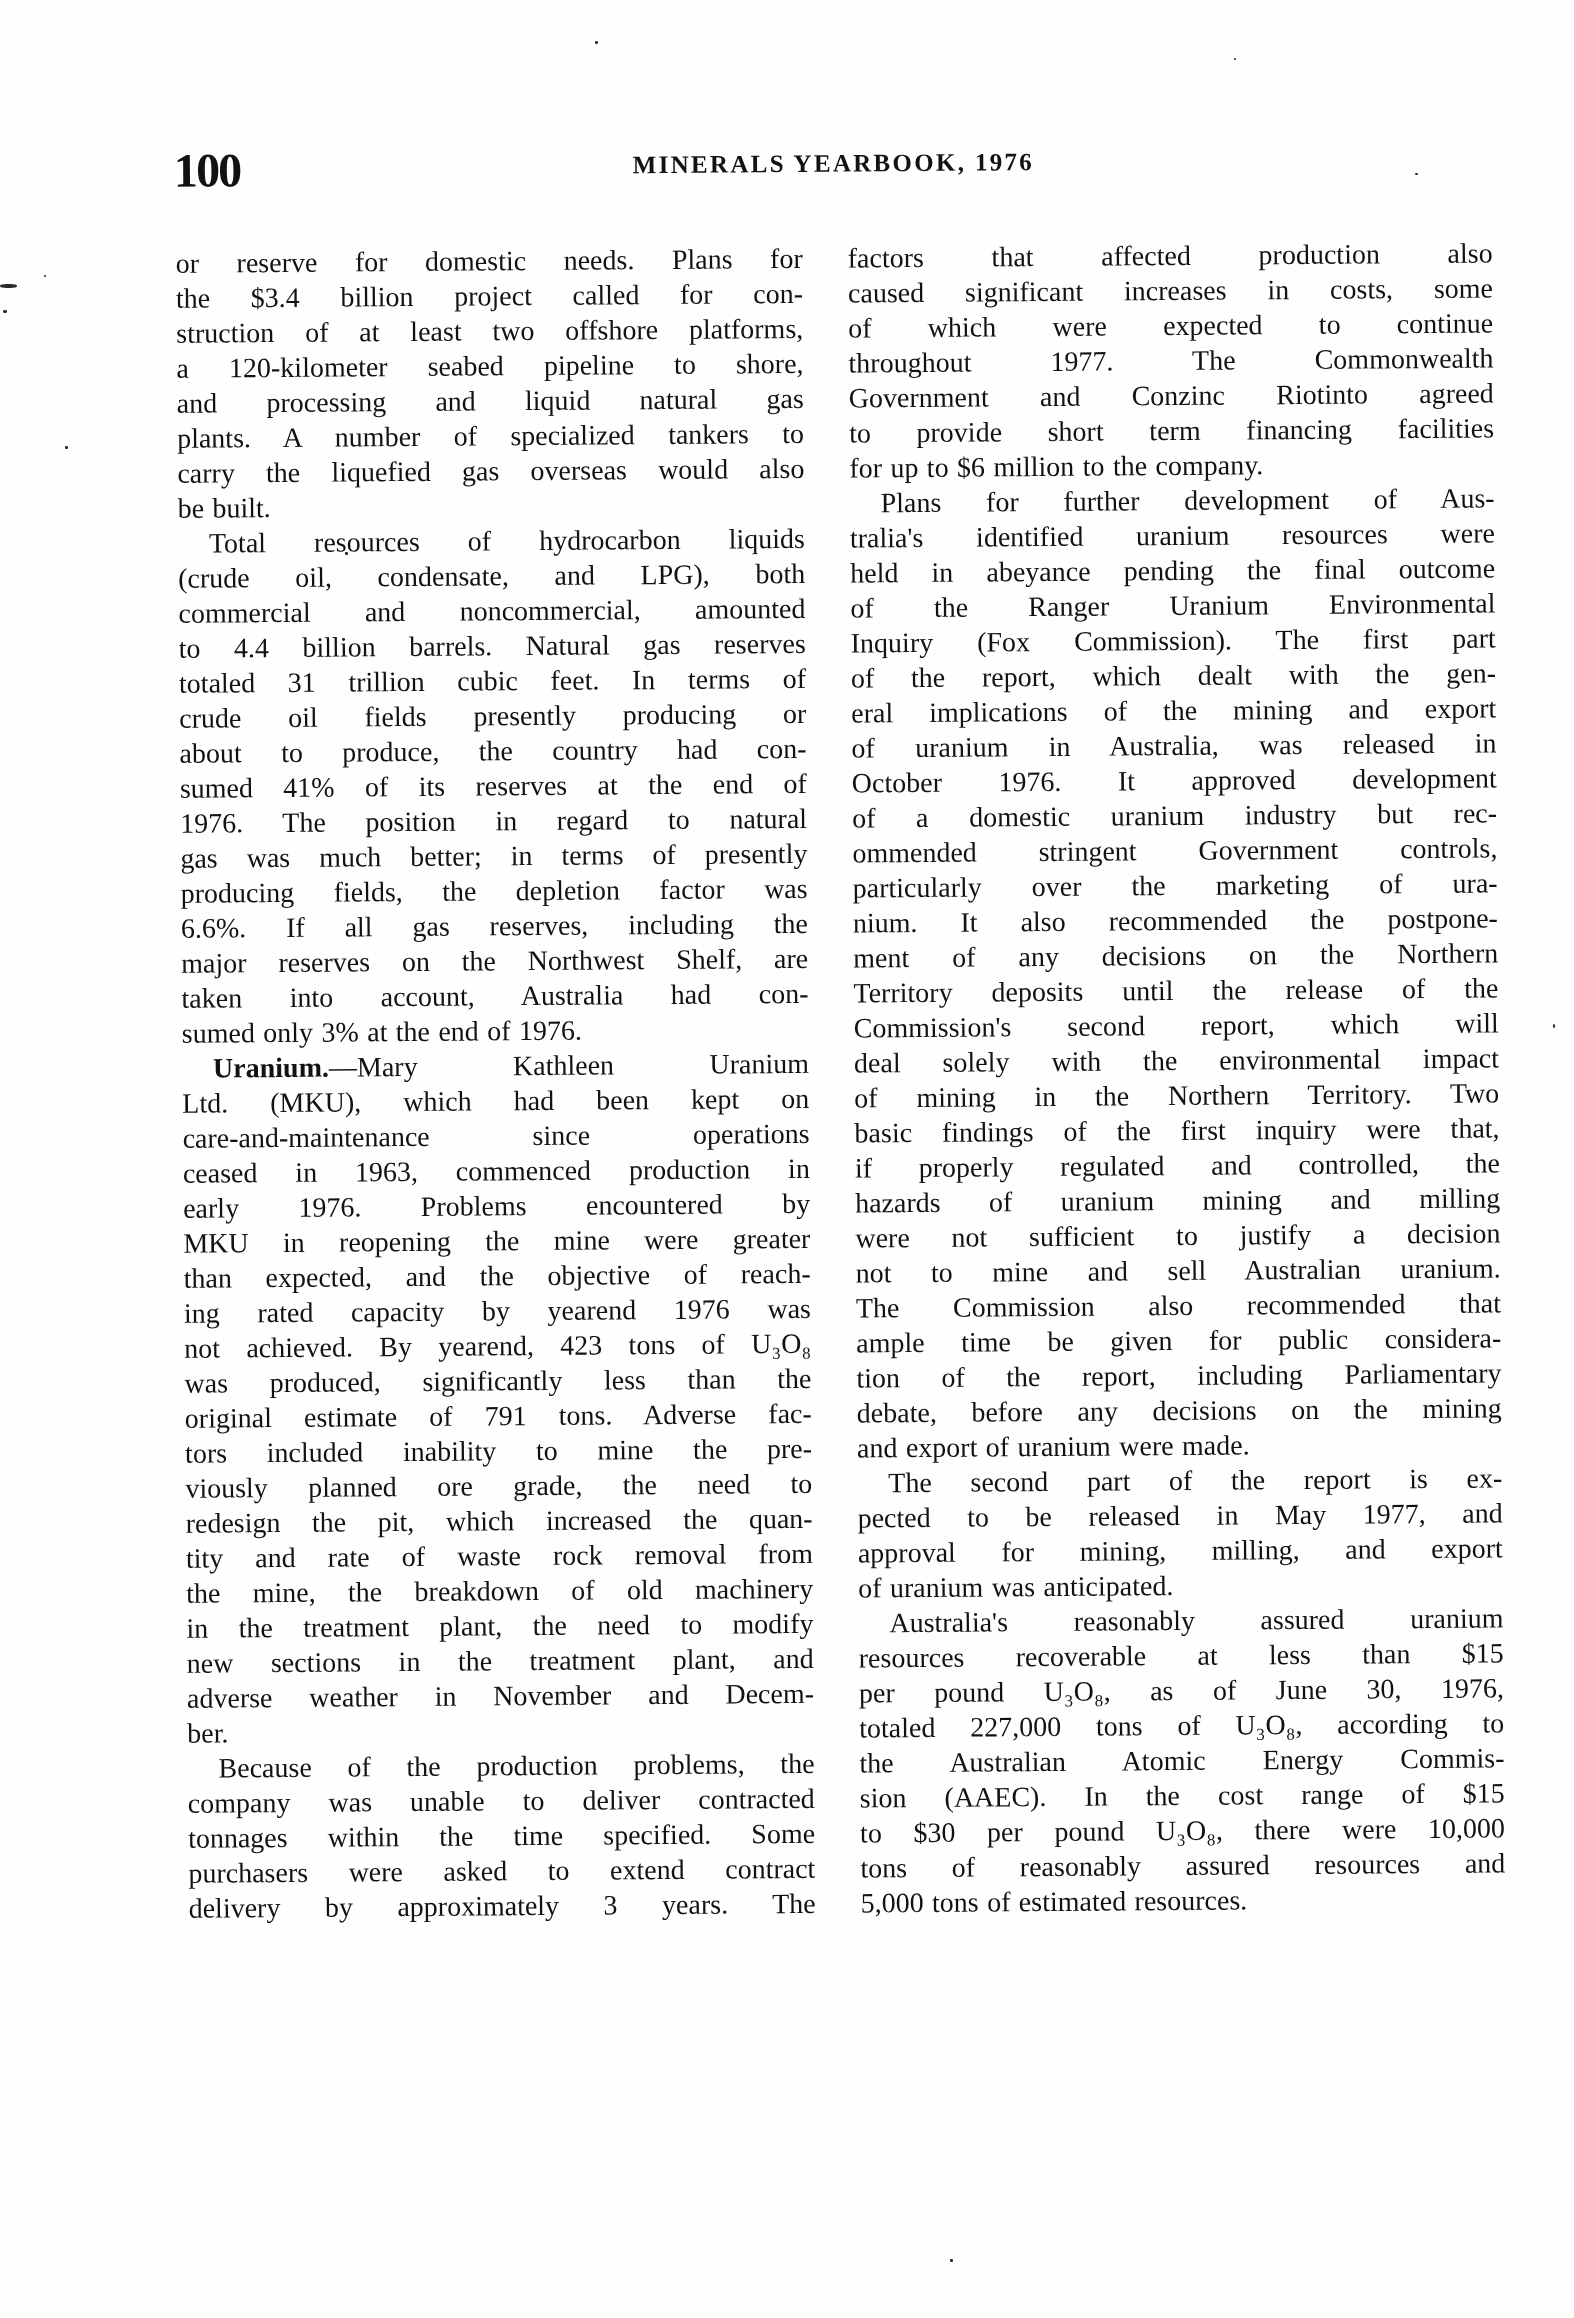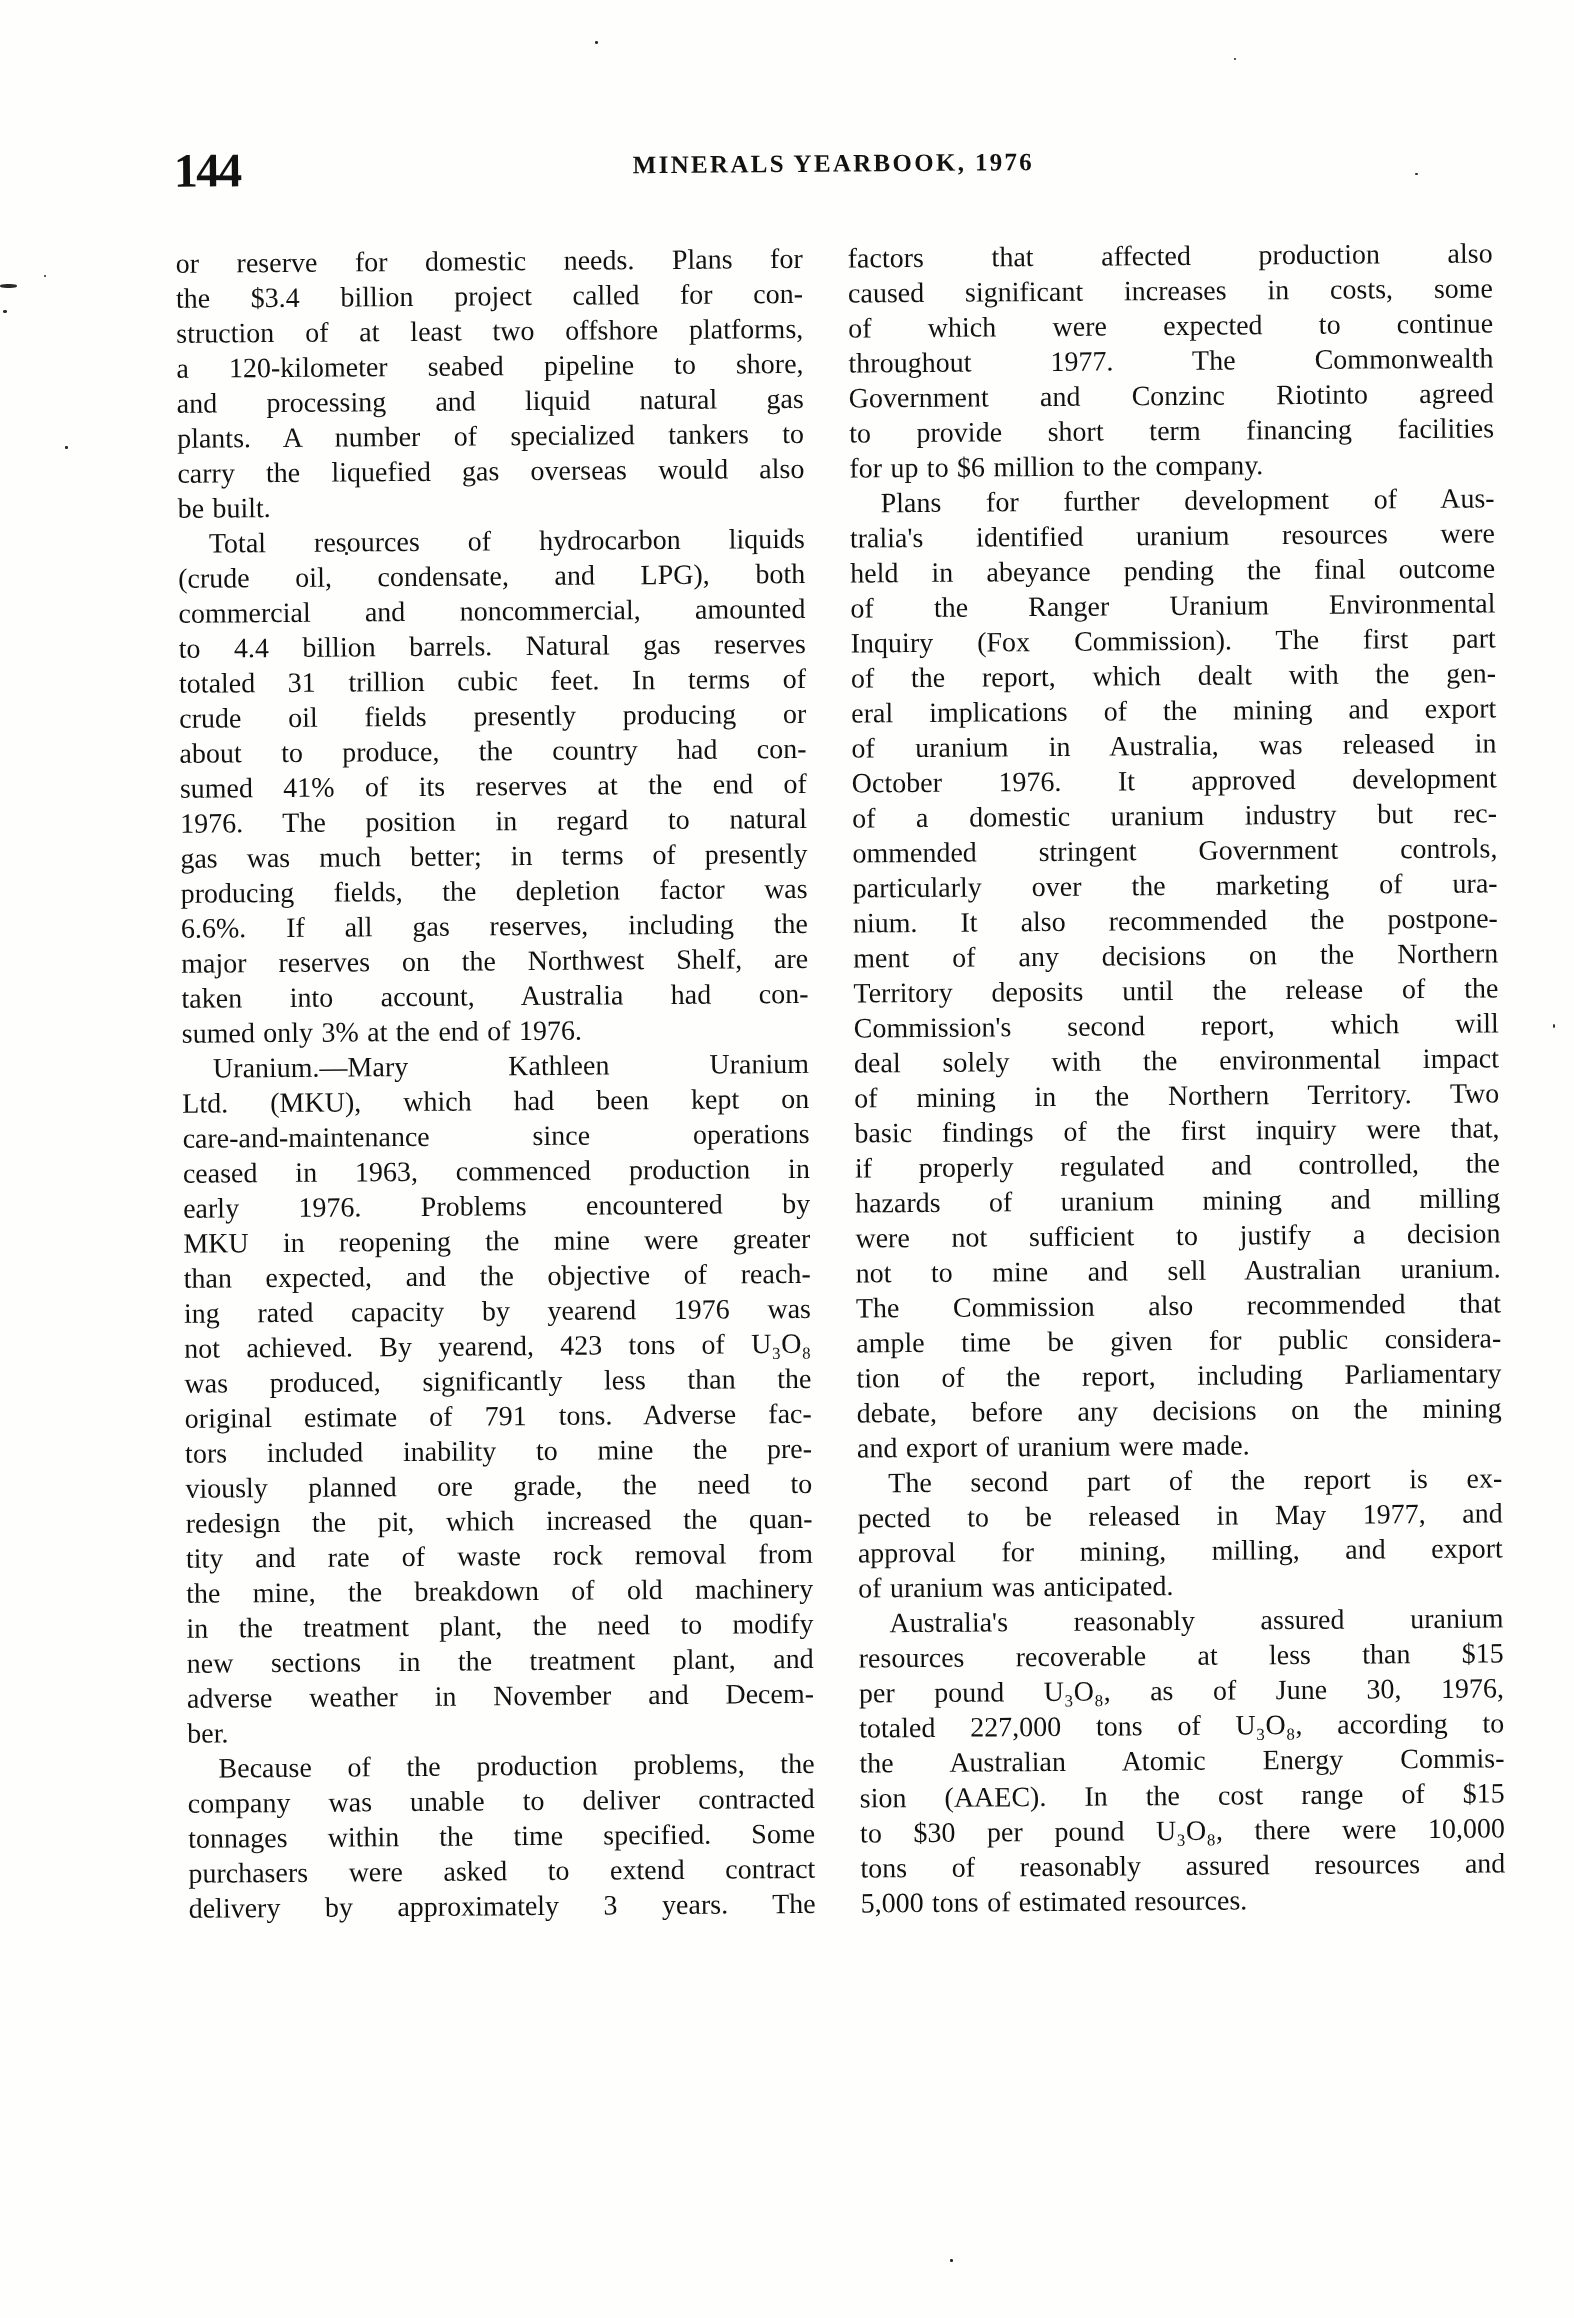--- a/index.html
+++ b/index.html
@@ -47,34 +47,34 @@
   }
   .col-left  { left: 182px;  width: 627px; }
   .col-right { left: 854px; width: 645px; }
   .para { margin: 0; }
   .line { text-align: justify; }
   .line.just {
     text-align-last: justify;
     -moz-text-align-last: justify;
   }
   .para.indent .line:first-child { padding-left: 31px; }
-  .lead { font-weight: 400; }
+  .lead { font-weight: 700; }
   .speck {
     position: absolute;
     background: #2a2a2a;
     border-radius: 40%;
   }
 </style>
 </head>
 <body>
 
 <div class="sheet">
   <div class="scan-rotate">
 
-    <div class="page-number">144</div>
+    <div class="page-number">100</div>
 
     <div class="running-head">MINERALS YEARBOOK, 1976</div>
 
     <div class="col col-left" id="col-left">
         <div class="para">
           <div class="line just">or reserve for domestic needs. Plans for</div>
           <div class="line just">the $3.4 billion project called for con-</div>
           <div class="line just">struction of at least two offshore platforms,</div>
           <div class="line just">a 120-kilometer seabed pipeline to shore,</div>
           <div class="line just">and processing and liquid natural gas</div>

